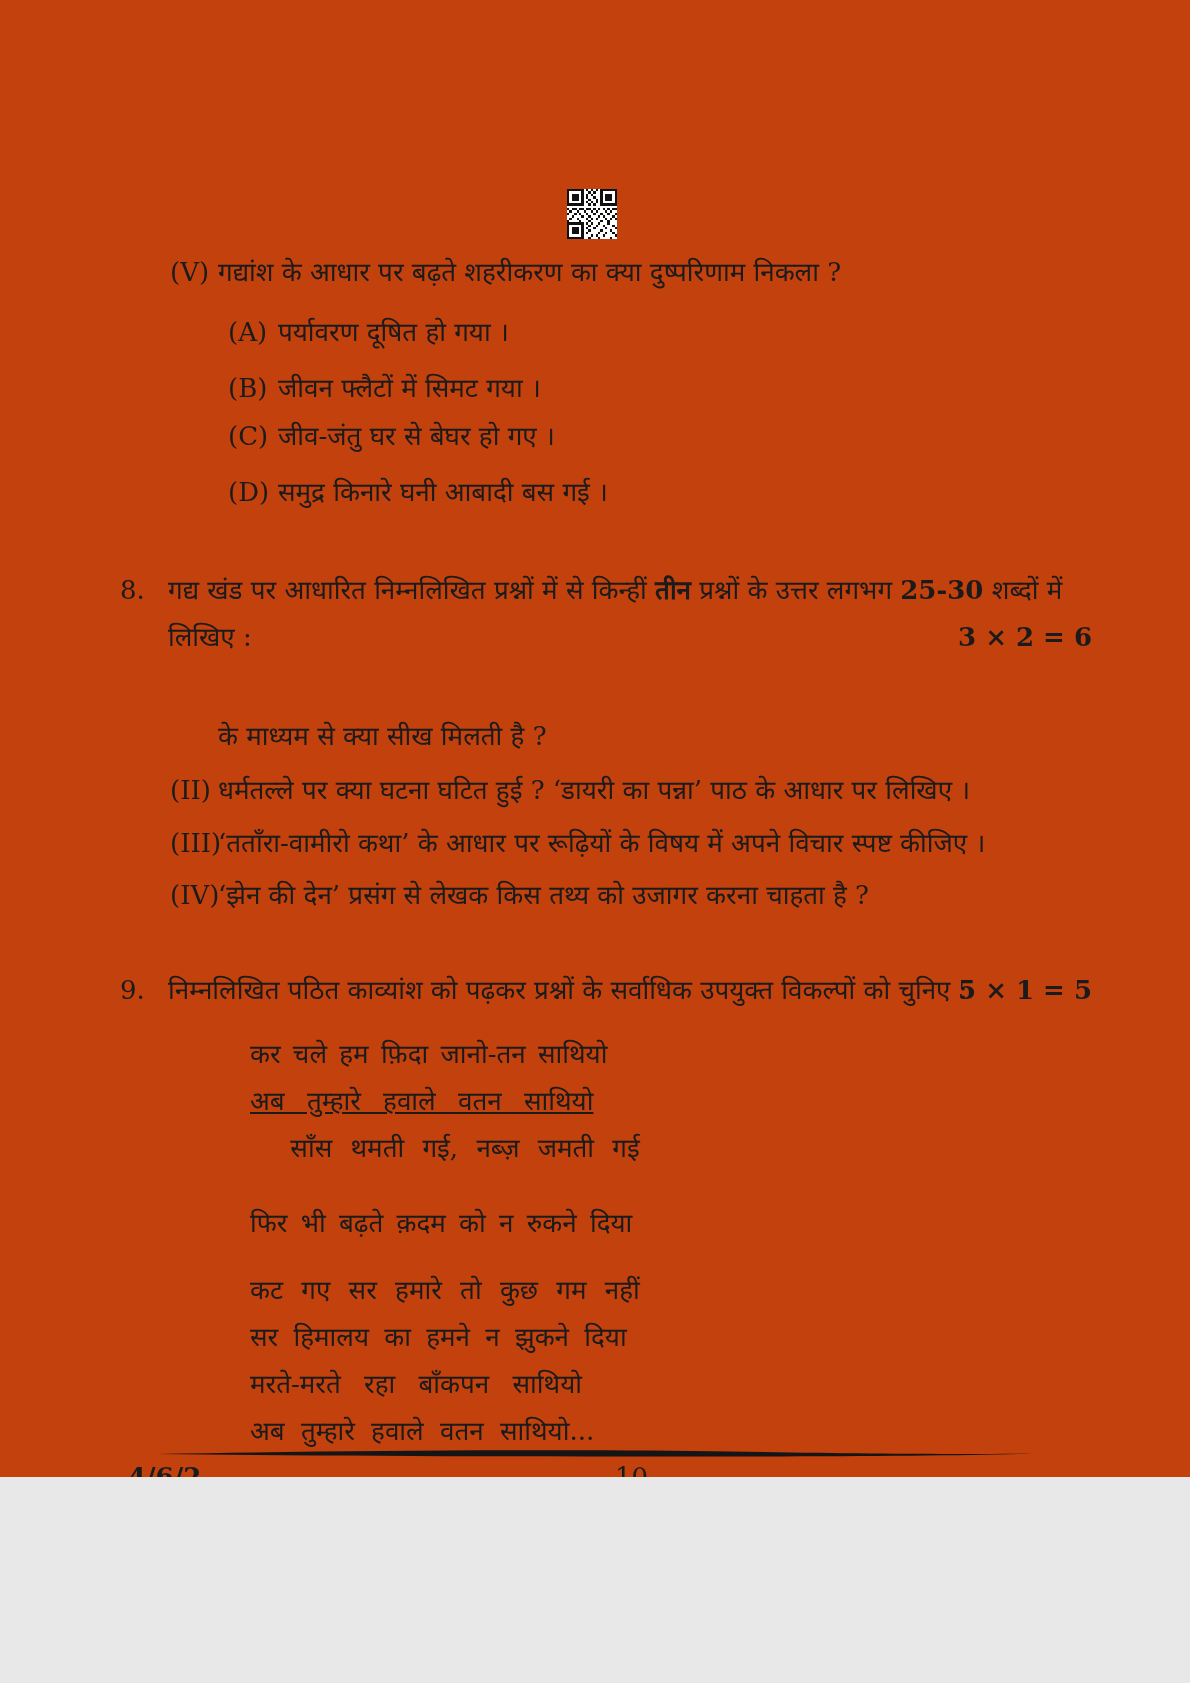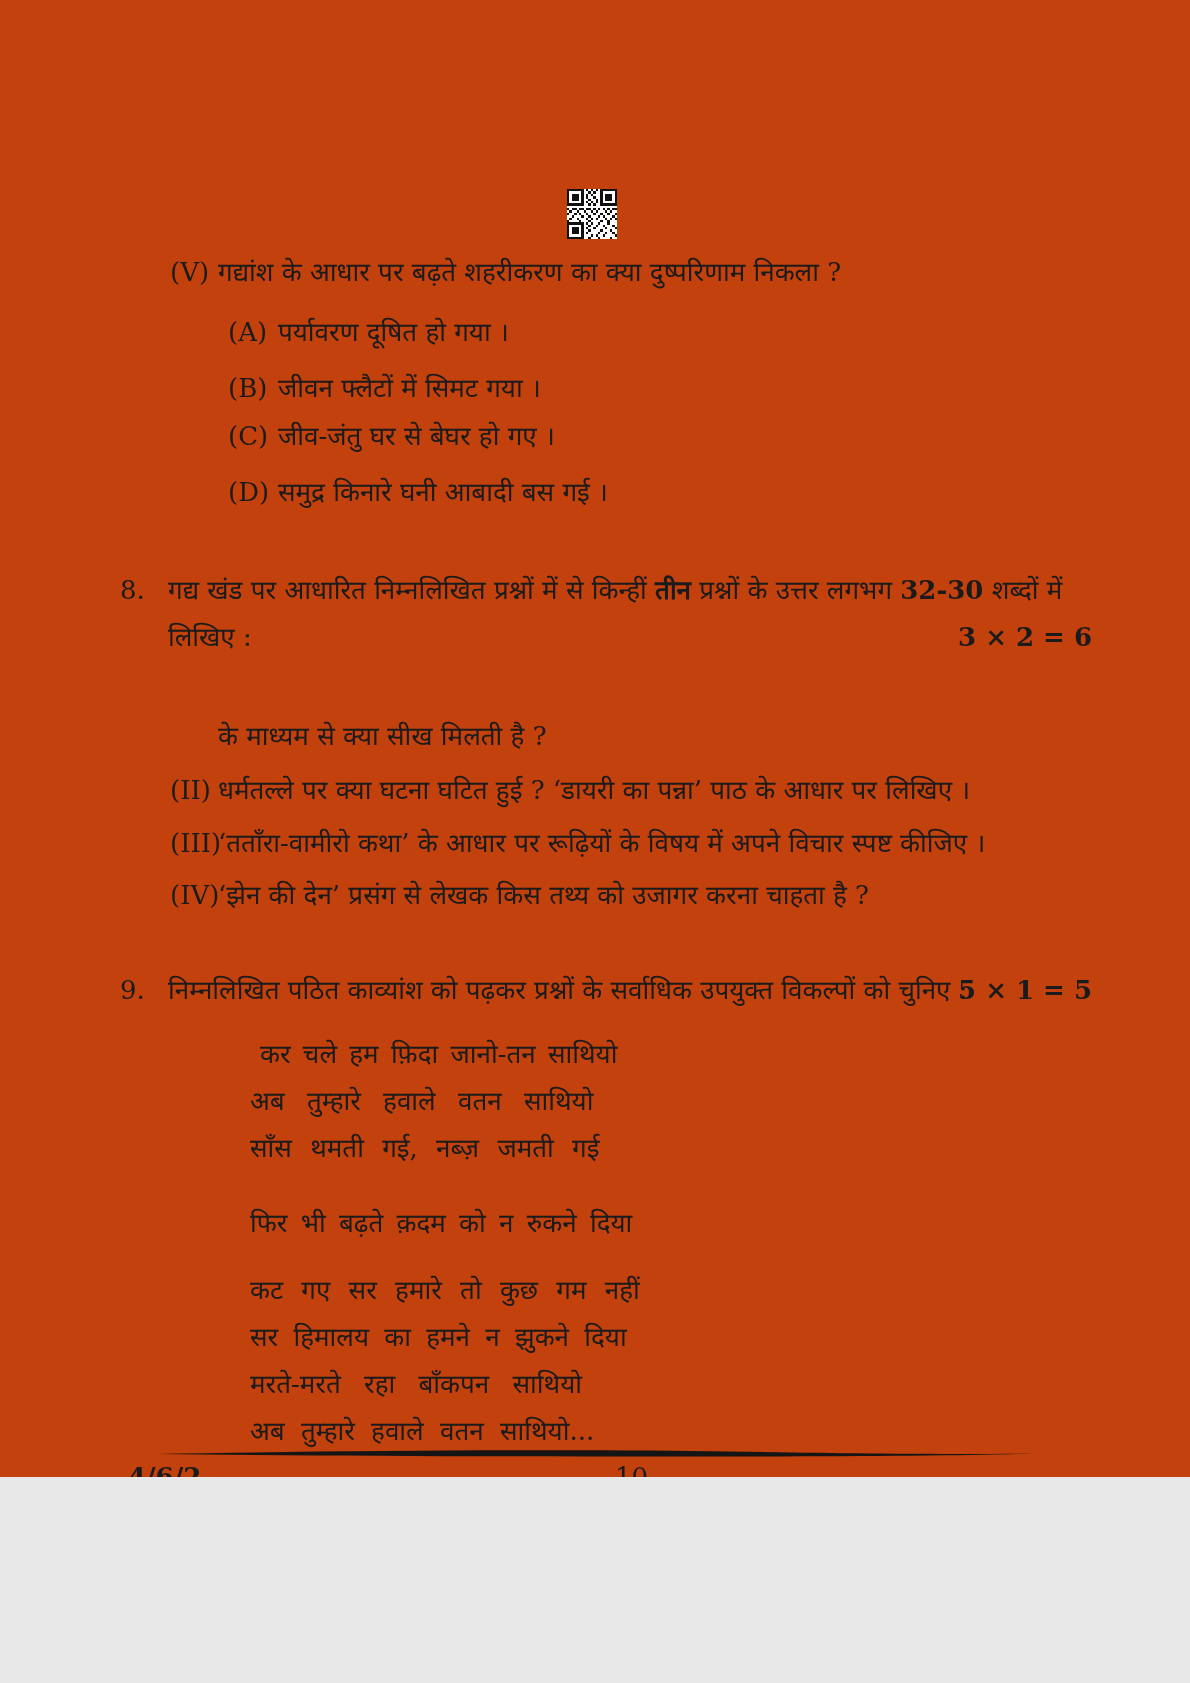--- a/index.html
+++ b/index.html
@@ -15,23 +15,23 @@
   }
   .row { position:absolute; white-space:nowrap; }
   .lbl { display:inline-block; vertical-align:top; }
   .lbl.w48 { width:48px; }
   .lbl.w50 { width:50px; }
   .b { font-weight:bold; }
   .marks { position:absolute; left:958px; font-weight:bold; white-space:nowrap; }
   .qr { position:absolute; left:567px; top:188px; width:50px; height:52px; }
   .poem { position:absolute; left:250px; top:1031px; }
   .poem-line { height:47px; line-height:47px; white-space:nowrap; }
-  .poem-line:nth-child(1) { word-spacing:4px;margin-left:10px; }
-  .poem-line:nth-child(2) { word-spacing:14px; }
-  .poem-line:nth-child(3) { word-spacing:10px; }
+  .poem-line:nth-child(1) { word-spacing:4px; }
+  .poem-line:nth-child(2) { word-spacing:14px;text-decoration:underline; }
+  .poem-line:nth-child(3) { word-spacing:10px;text-align:right; }
   .poem-line:nth-child(4) { word-spacing:5px;margin-top:28px; }
   .poem-line:nth-child(5) { word-spacing:10px;margin-top:20px; }
   .poem-line:nth-child(6) { word-spacing:7px; }
   .poem-line:nth-child(7) { word-spacing:15px; }
   .poem-line:nth-child(8) { word-spacing:8px; }
   .footer-rule { position:absolute; left:158px; top:1449px; }
   .footer-code { position:absolute; left:128px; top:1459px; font-weight:bold; }
   .footer-page { position:absolute; left:558px; top:1459px; width:90px; text-align:right; }
   .footer-tilde { position:absolute; left:146px; top:1488px; font-size:30px; font-weight:bold; }
 </style>
@@ -71,21 +71,21 @@
     <span class="lbl w50">(B)</span><span>जीवन फ्लैटों में सिमट गया ।</span>
   </div>
   <div class="row" style="left:228px; top:418px">
     <span class="lbl w50">(C)</span><span>जीव-जंतु घर से बेघर हो गए ।</span>
   </div>
   <div class="row" style="left:228px; top:474px">
     <span class="lbl w50">(D)</span><span>समुद्र किनारे घनी आबादी बस गई ।</span>
   </div>
 
   <div class="row" style="left:120px; top:572px">
-    <span class="lbl w48">8.</span><span><span>गद्य खंड पर आधारित निम्नलिखित प्रश्नों में से किन्हीं </span><span class="b">तीन</span><span> प्रश्नों के उत्तर लगभग </span><span class="b">32-30</span><span> शब्दों में</span></span>
+    <span class="lbl w48">8.</span><span><span>गद्य खंड पर आधारित निम्नलिखित प्रश्नों में से किन्हीं </span><span class="b">तीन</span><span> प्रश्नों के उत्तर लगभग </span><span class="b">25-30</span><span> शब्दों में</span></span>
   </div>
   <div class="row" style="left:168px; top:619px">लिखिए :</div>
   <div class="marks" style="top:619px">3 × 2 = 6</div>
 
   <div class="row" style="left:218px; top:718px">के माध्यम से क्या सीख मिलती है ?</div>
 
   <div class="row" style="left:170px; top:772px">
     <span class="lbl w48">(II)</span><span>धर्मतल्ले पर क्या घटना घटित हुई ? ‘डायरी का पन्ना’ पाठ के आधार पर लिखिए ।</span>
   </div>
 

